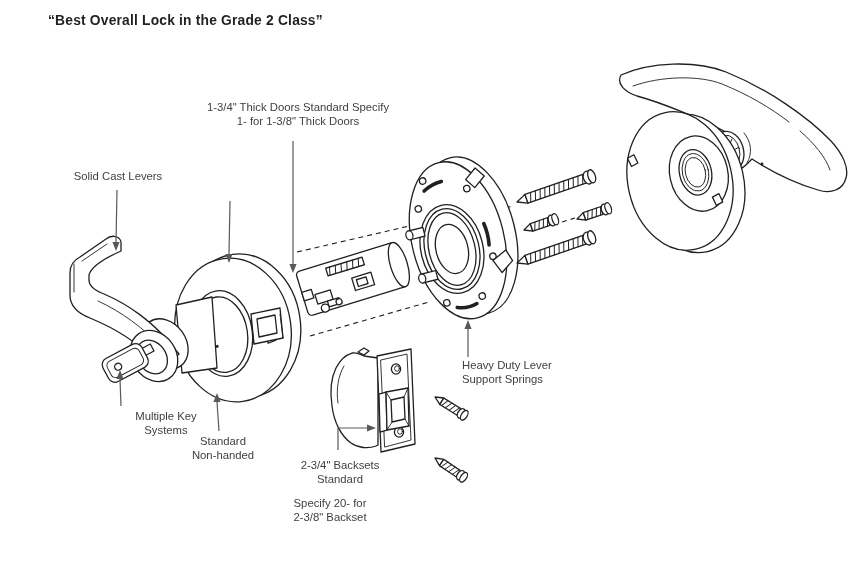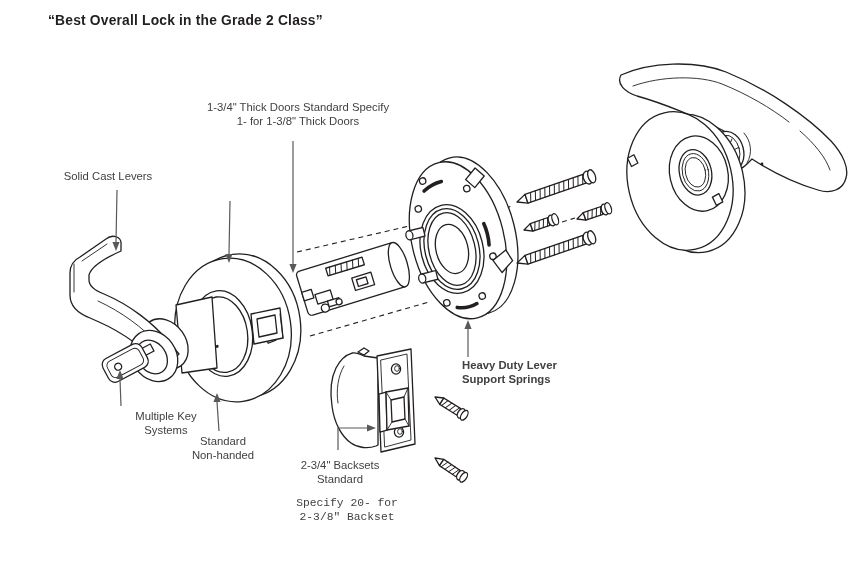--- a/index.html
+++ b/index.html
@@ -11,21 +11,21 @@
   .fb{fill:var(--c-line,#231f20);stroke:none;}
   .thin{stroke-width:.9;}
   .thick{stroke-width:3.6;stroke-linecap:round;}
   .dash{stroke-dasharray:5 4;stroke-width:1.1;stroke-linecap:butt;}
   .ldr{fill:none;stroke:var(--c-leader,#58595b);stroke-width:1.2;}
   .ltr{fill:var(--c-leader,#58595b);stroke:none;}
   .title{position:absolute;left:48px;top:13px;font-size:13.8px;font-weight:bold;
          color:var(--c-line,#231f20);letter-spacing:.2px;}
   .lbl{position:absolute;font-size:11.3px;line-height:1.28;color:var(--c-text,#414042);
        white-space:pre-line;text-align:center;transform:translateX(-50%);}
-  .lbl.left{transform:none;text-align:left;font-weight:bold;}
+  .lbl.left{transform:none;text-align:left;}
 </style>
 </head>
 <body>
 
 <div id="stage">
 
   <div class="title">“Best Overall Lock in the Grade 2 Class”</div>
 
   <svg id="art" width="857" height="580" viewBox="0 0 857 580">
 
@@ -212,24 +212,24 @@
         <path class="ltr" d="M217,393 L213.4,402 L220.6,402 Z"></path>
       <path class="ldr" d="M468,357 L468,329"></path>
         <path class="ltr" d="M468,320 L464.4,329 L471.6,329 Z"></path>
       <path class="ldr" d="M338,450 L338,428 L367,428"></path>
         <path class="ltr" d="M376,428 L367,424.4 L367,431.6 Z"></path>
     </g>
   </svg>
 
   <div class="lbl" style="left:298px;top:100px;">1-3/4" Thick Doors Standard Specify
 1- for 1-3/8" Thick Doors</div>
-  <div class="lbl" style="left:108px;top:169px;">Solid Cast Levers</div>
+  <div class="lbl" style="left:118px;top:169px;">Solid Cast Levers</div>
   <div class="lbl" style="left:122px;top:409px;margin-left:44px;">Multiple Key
 Systems</div>
   <div class="lbl" style="left:223px;top:434px;">Standard
 Non-handed</div>
   <div class="lbl left" style="left:462px;top:358px;">Heavy Duty Lever
 Support Springs</div>
   <div class="lbl" style="left:340px;top:458px;">2-3/4" Backsets
 Standard</div>
-  <div class="lbl" style="left:347px;top:496px;font-family:Liberation Mono, monospace;">Specify 20- for
+  <div class="lbl" style="left:330px;top:496px;">Specify 20- for
 2-3/8" Backset</div>
 </div>
 
 </body></html>

